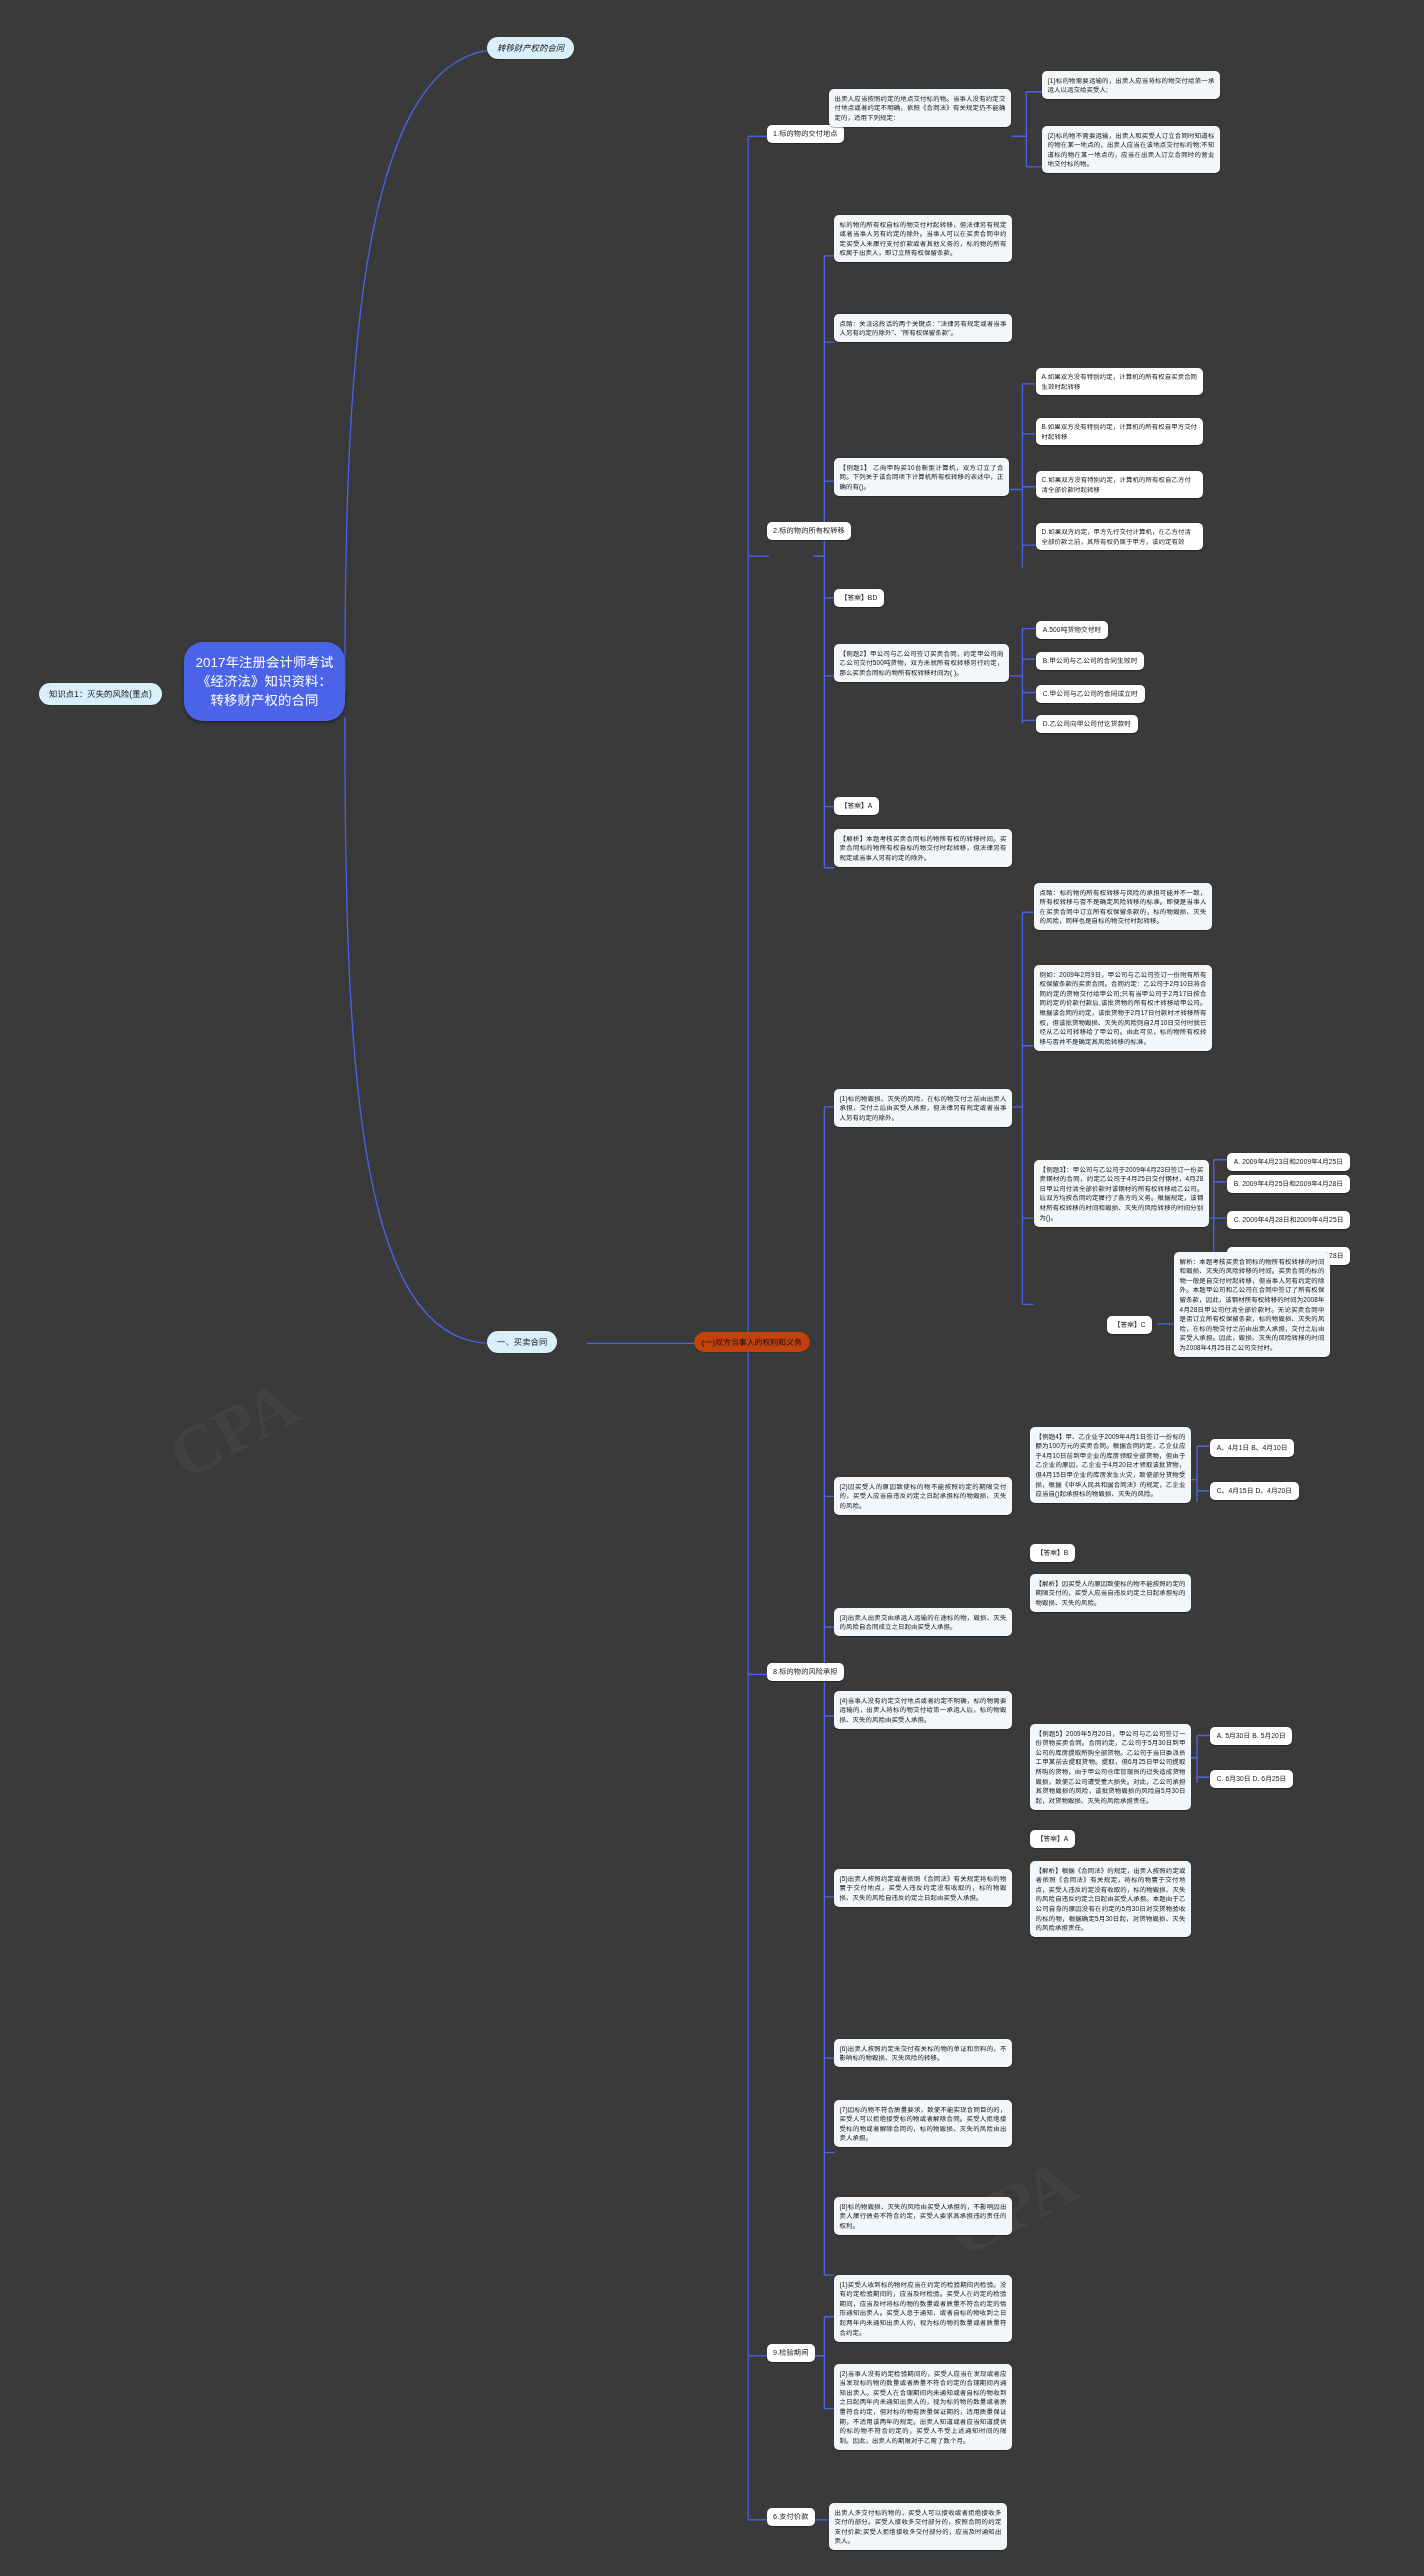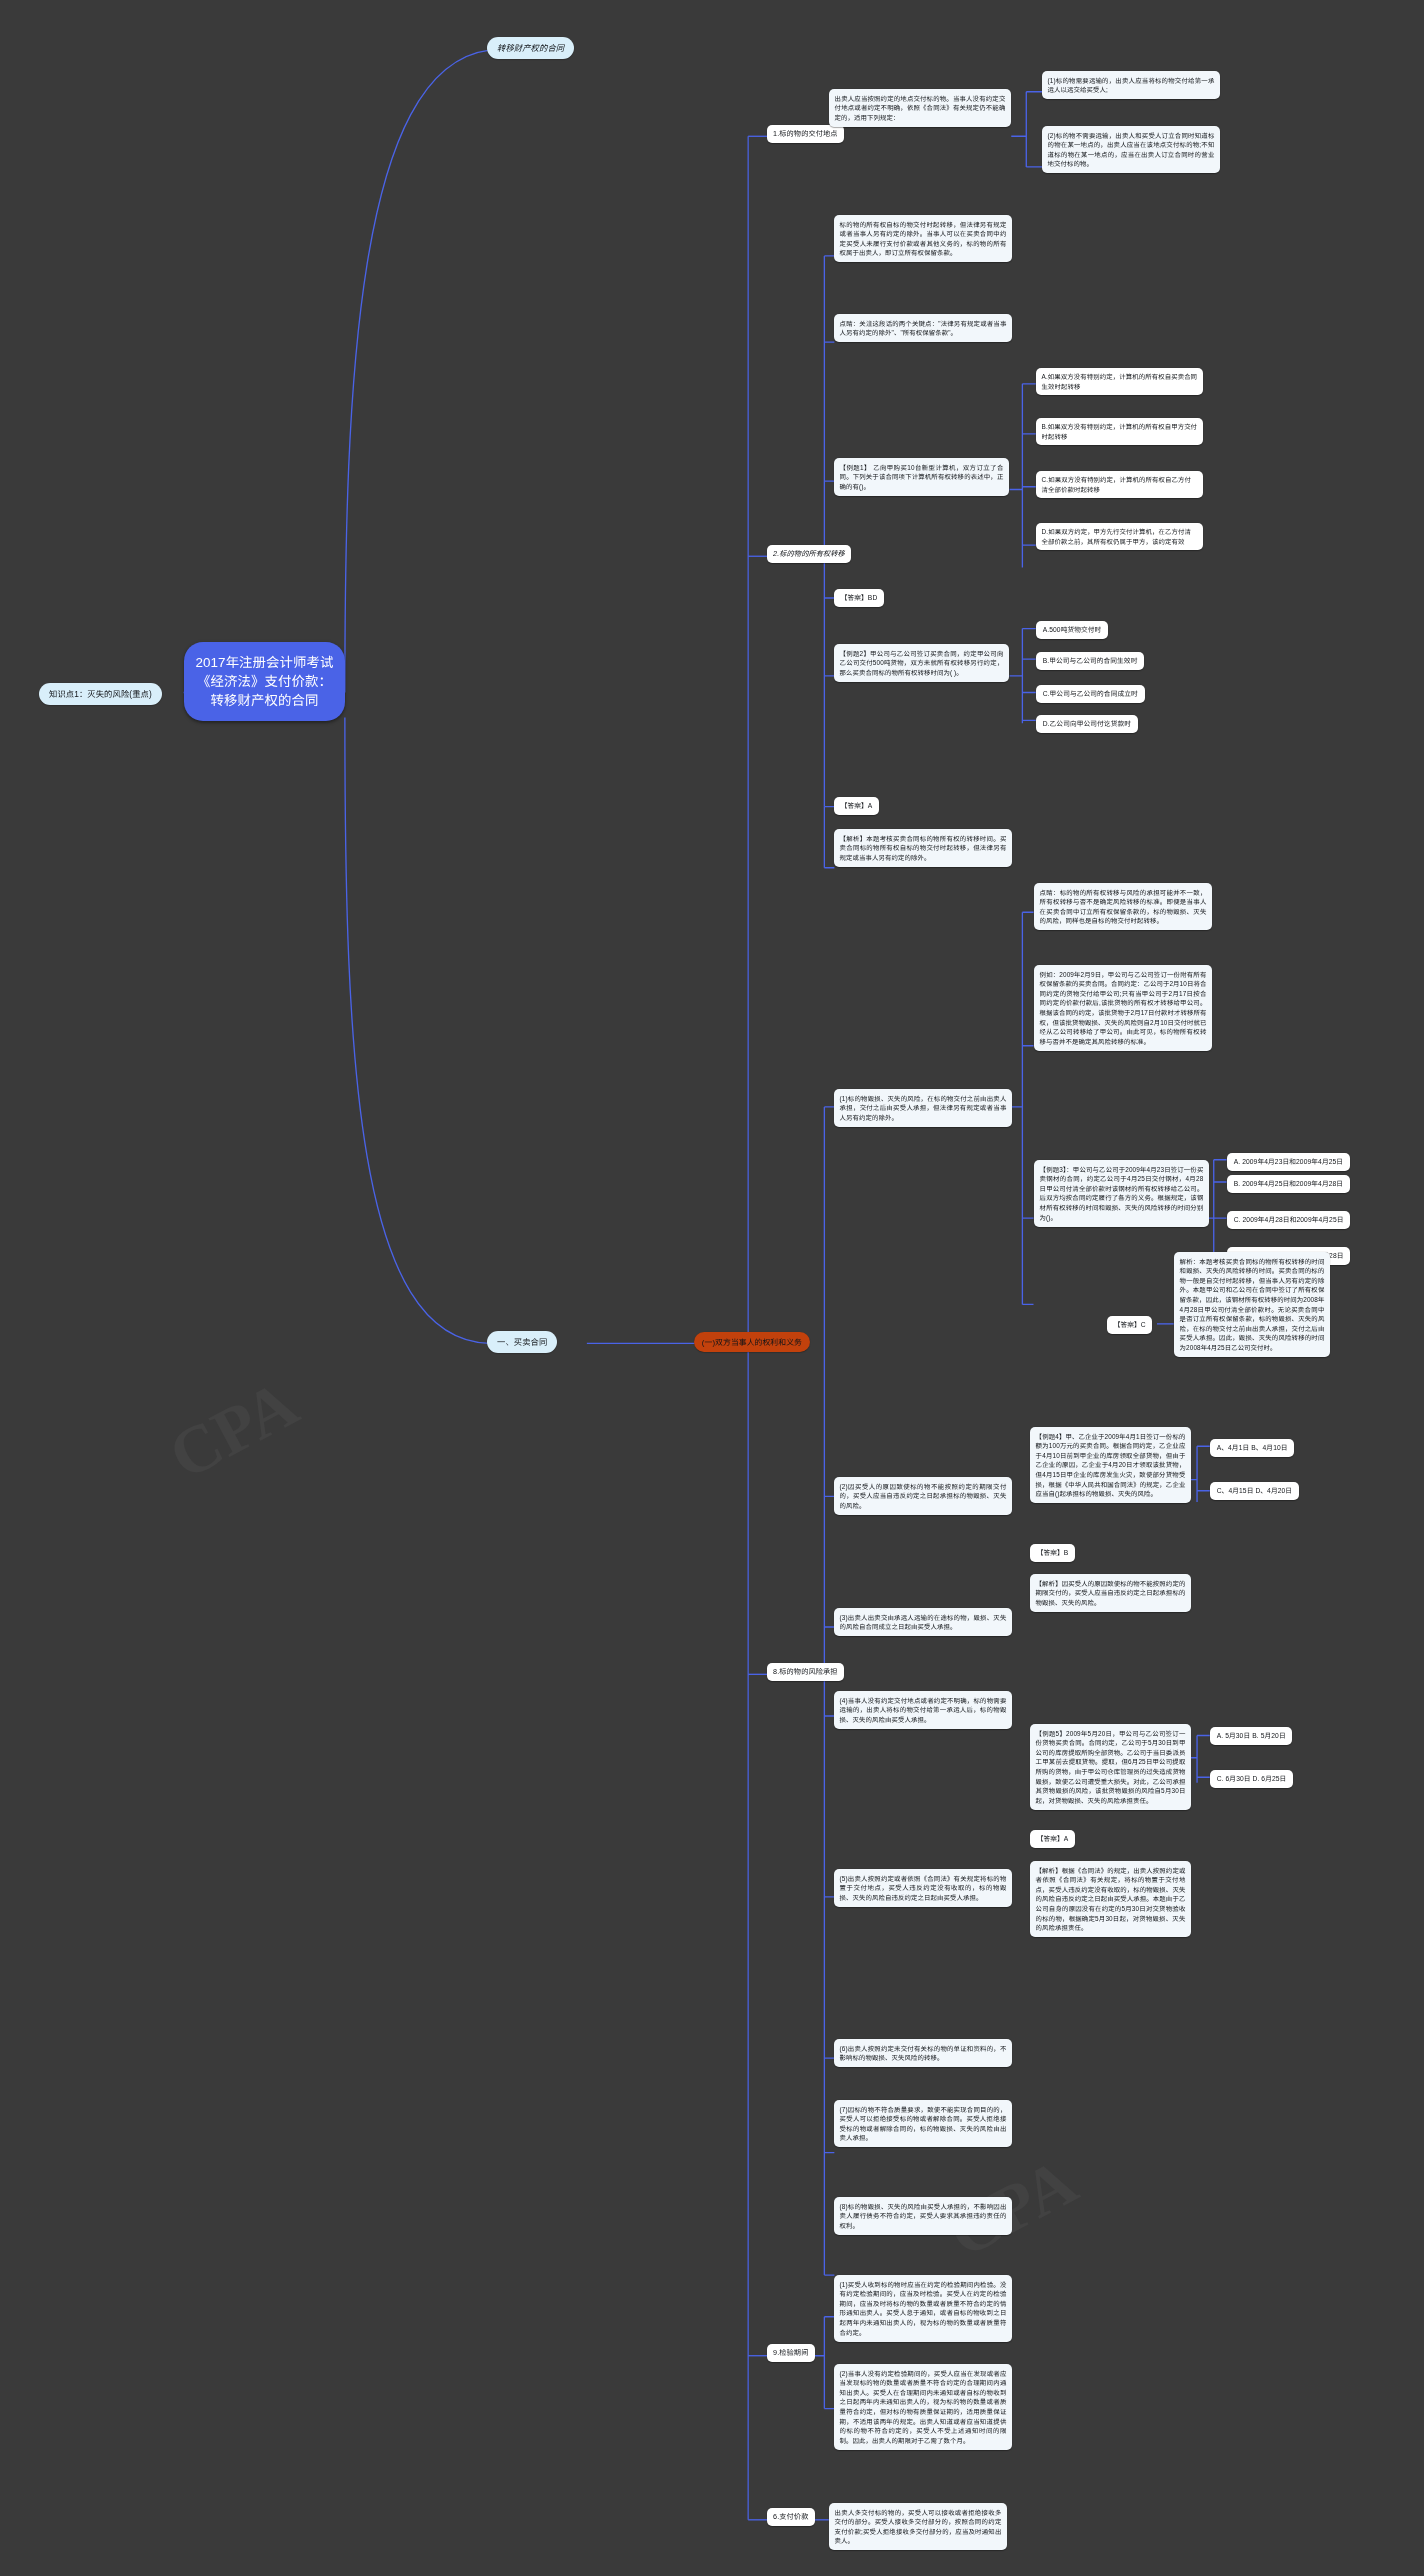--- a/index.html
+++ b/index.html
@@ -181,32 +181,32 @@
                M 1482 4165 L 1500 4165
                M 1482 4330 L 1500 4330"></path>
 
       <path d="M 1462 4530 L 1490 4530"></path>
     </g>
   </svg>
 
   <div class="wm" style="left:167px;top:1391px;">CPA</div>
   <div class="wm" style="left:946px;top:2169px;">CPA</div>
 
-  <div class="node root" style="left:184px;top:642px;width:161px;">2017年注册会计师考试《经济法》支付价款：转移财产权的合同</div>
+  <div class="node root" style="left:184px;top:642px;width:161px;">2017年注册会计师考试《经济法》知识资料：转移财产权的合同</div>
 
   <div class="node l1" style="left:39px;top:683px;">知识点1：灭失的风险(重点)</div>
 
   <div class="node l1" style="left:487px;top:37px;font-style:italic;">转移财产权的合同</div>
 
   <div class="node l1" style="left:487px;top:1331px;">一、买卖合同</div>
 
   <div class="node l2" style="left:694px;top:1332px;">(一)双方当事人的权利和义务</div>
 
   <div class="node l3" style="left:767px;top:125px;">1.标的物的交付地点</div>
-  <div class="node l3" style="left:767px;top:545px;font-style:italic;">2.标的物的所有权转移</div>
+  <div class="node l3" style="left:767px;top:522px;">2.标的物的所有权转移</div>
   <div class="node l3" style="left:767px;top:1663px;">8.标的物的风险承担</div>
   <div class="node l3" style="left:767px;top:2344px;">9.检验期间</div>
   <div class="node l3" style="left:767px;top:2508px;">6.支付价款</div>
 
   <div class="node para" style="left:829px;top:89px;width:182px;">出卖人应当按照约定的地点交付标的物。当事人没有约定交付地点或者约定不明确，依照《合同法》有关规定仍不能确定的，适用下列规定：</div>
   <div class="node para" style="left:1042px;top:71px;width:178px;">(1)标的物需要运输的，出卖人应当将标的物交付给第一承运人以运交给买受人;</div>
   <div class="node para" style="left:1042px;top:126px;width:178px;">(2)标的物不需要运输，出卖人和买受人订立合同时知道标的物在某一地点的，出卖人应当在该地点交付标的物;不知道标的物在某一地点的，应当在出卖人订立合同时的营业地交付标的物。</div>
 
   <div class="node para" style="left:834px;top:215px;width:178px;">标的物的所有权自标的物交付时起转移，但法律另有规定或者当事人另有约定的除外。当事人可以在买卖合同中约定买受人未履行支付价款或者其他义务的，标的物的所有权属于出卖人，即订立所有权保留条款。</div>
   <div class="node para" style="left:834px;top:314px;width:178px;">点睛：关注这段话的两个关键点："法律另有规定或者当事人另有约定的除外"、"所有权保留条款"。</div>

